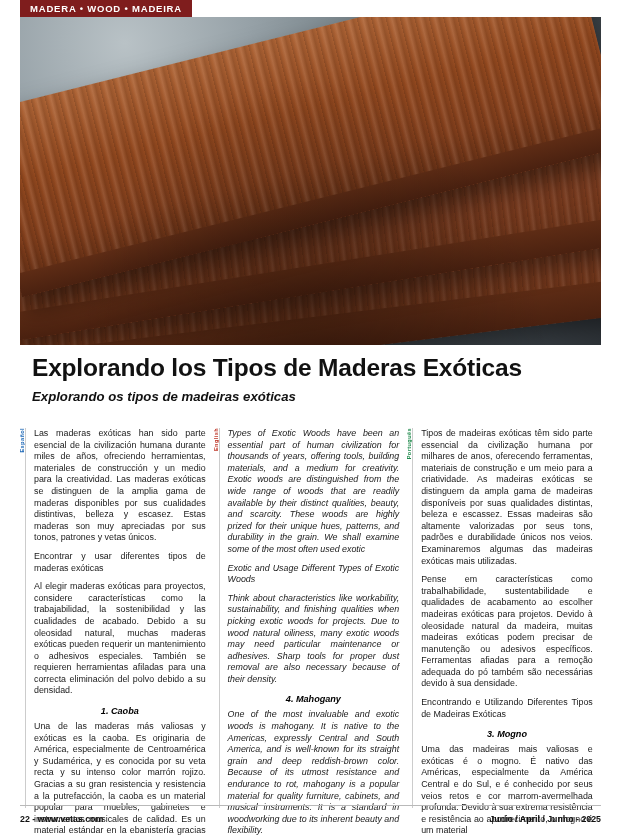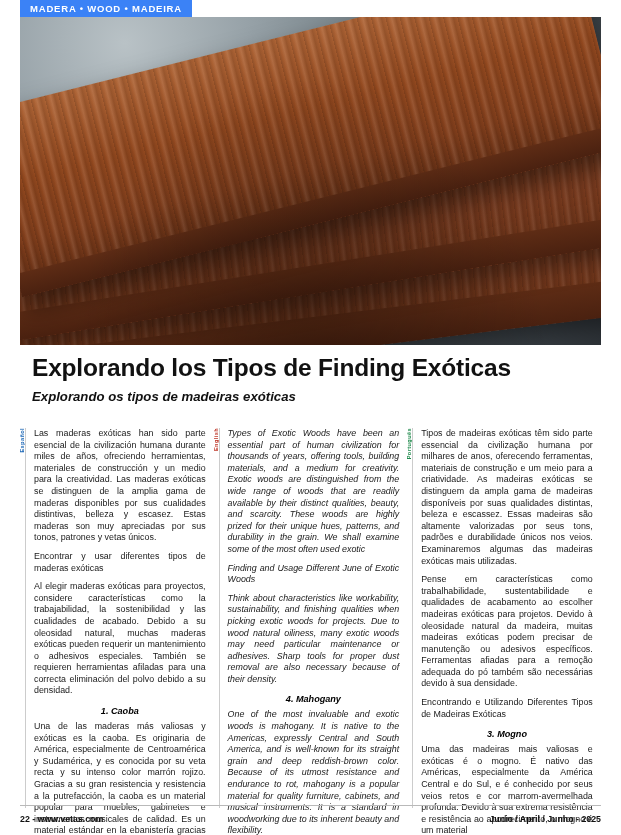--- a/index.html
+++ b/index.html
@@ -19,21 +19,21 @@
     padding: 0 20px;
   }
 
   
   .header-bar {
     position: absolute;
     left: 20px;
     top: 0;
     width: 172px;
     height: 17px;
-    background: #3b82f6;
+    background: #7f1d1d;
     display: flex;
     align-items: center;
     justify-content: center;
   }
   .header-bar span {
     color: #ffffff;
     font-size: 9.5px;
     font-weight: bold;
     letter-spacing: 0.8px;
   }
@@ -233,41 +233,41 @@
 
     <div class="board" id="board-top">
       <div class="face"></div>
       <div class="edge"></div>
     </div>
 
     <div class="hero-grain-overlay"></div>
   </div>
 
   <div class="titles">
-    <h1 class="title-main">Explorando los Tipos de Finding Exóticas</h1>
+    <h1 class="title-main">Explorando los Tipos de Maderas Exóticas</h1>
     <div class="title-sub">Explorando os tipos de madeiras exóticas</div>
   </div>
 
   <div class="cols">
 
     <div class="col col-es">
       <div class="col-rule"></div>
       <div class="lang-tab tab-es">Español</div>
       <p>Las maderas exóticas han sido parte esencial de la civilización humana durante miles de años, ofreciendo herramientas, materiales de construcción y un medio para la creatividad. Las maderas exóticas se distinguen de la amplia gama de maderas disponibles por sus cualidades distintivas, belleza y escasez. Estas maderas son muy apreciadas por sus tonos, patrones y vetas únicos.</p>
       <p>Encontrar y usar diferentes tipos de maderas exóticas</p>
       <p>Al elegir maderas exóticas para proyectos, considere características como la trabajabilidad, la sostenibilidad y las cualidades de acabado. Debido a su oleosidad natural, muchas maderas exóticas pueden requerir un mantenimiento o adhesivos especiales. También se requieren herramientas afiladas para una correcta eliminación del polvo debido a su densidad.</p>
       <div class="subhead">1. Caoba</div>
       <p>Una de las maderas más valiosas y exóticas es la caoba. Es originaria de América, especialmente de Centroamérica y Sudamérica, y es conocida por su veta recta y su intenso color marrón rojizo. Gracias a su gran resistencia y resistencia a la putrefacción, la caoba es un material popular para muebles, gabinetes e instrumentos musicales de calidad. Es un material estándar en la ebanistería gracias a su belle-</p>
     </div>
 
     <div class="col col-en">
       <div class="col-rule"></div>
       <div class="lang-tab tab-en">English</div>
       <p>Types of Exotic Woods have been an essential part of human civilization for thousands of years, offering tools, building materials, and a medium for creativity. Exotic woods are distinguished from the wide range of woods that are readily available by their distinct qualities, beauty, and scarcity. These woods are highly prized for their unique hues, patterns, and durability in the grain. We shall examine some of the most often used exotic</p>
-      <p>Finding and Usage Different June of Exotic Woods</p>
+      <p>Exotic and Usage Different Types of Exotic Woods</p>
       <p>Think about characteristics like workability, sustainability, and finishing qualities when picking exotic woods for projects. Due to wood natural oiliness, many exotic woods may need particular maintenance or adhesives. Sharp tools for proper dust removal are also necessary because of their density.</p>
       <div class="subhead">4. Mahogany</div>
       <p>One of the most invaluable and exotic woods is mahogany. It is native to the Americas, expressly Central and South America, and is well-known for its straight grain and deep reddish-brown color. Because of its utmost resistance and endurance to rot, mahogany is a popular material for quality furniture, cabinets, and musical instruments. It is a standard in woodworking due to its inherent beauty and flexibility.</p>
     </div>
 
     <div class="col col-pt">
       <div class="col-rule"></div>
       <div class="lang-tab tab-pt">Português</div>
       <p>Tipos de madeiras exóticas têm sido parte essencial da civilização humana por milhares de anos, oferecendo ferramentas, materiais de construção e um meio para a criatividade. As madeiras exóticas se distinguem da ampla gama de madeiras disponíveis por suas qualidades distintas, beleza e escassez. Essas madeiras são altamente valorizadas por seus tons, padrões e durabilidade únicos nos veios. Examinaremos algumas das madeiras exóticas mais utilizadas.</p>
       <p>Pense em características como trabalhabilidade, sustentabilidade e qualidades de acabamento ao escolher madeiras exóticas para projetos. Devido à oleosidade natural da madeira, muitas madeiras exóticas podem precisar de manutenção ou adesivos específicos. Ferramentas afiadas para a remoção adequada do pó também são necessárias devido à sua densidade.</p>

